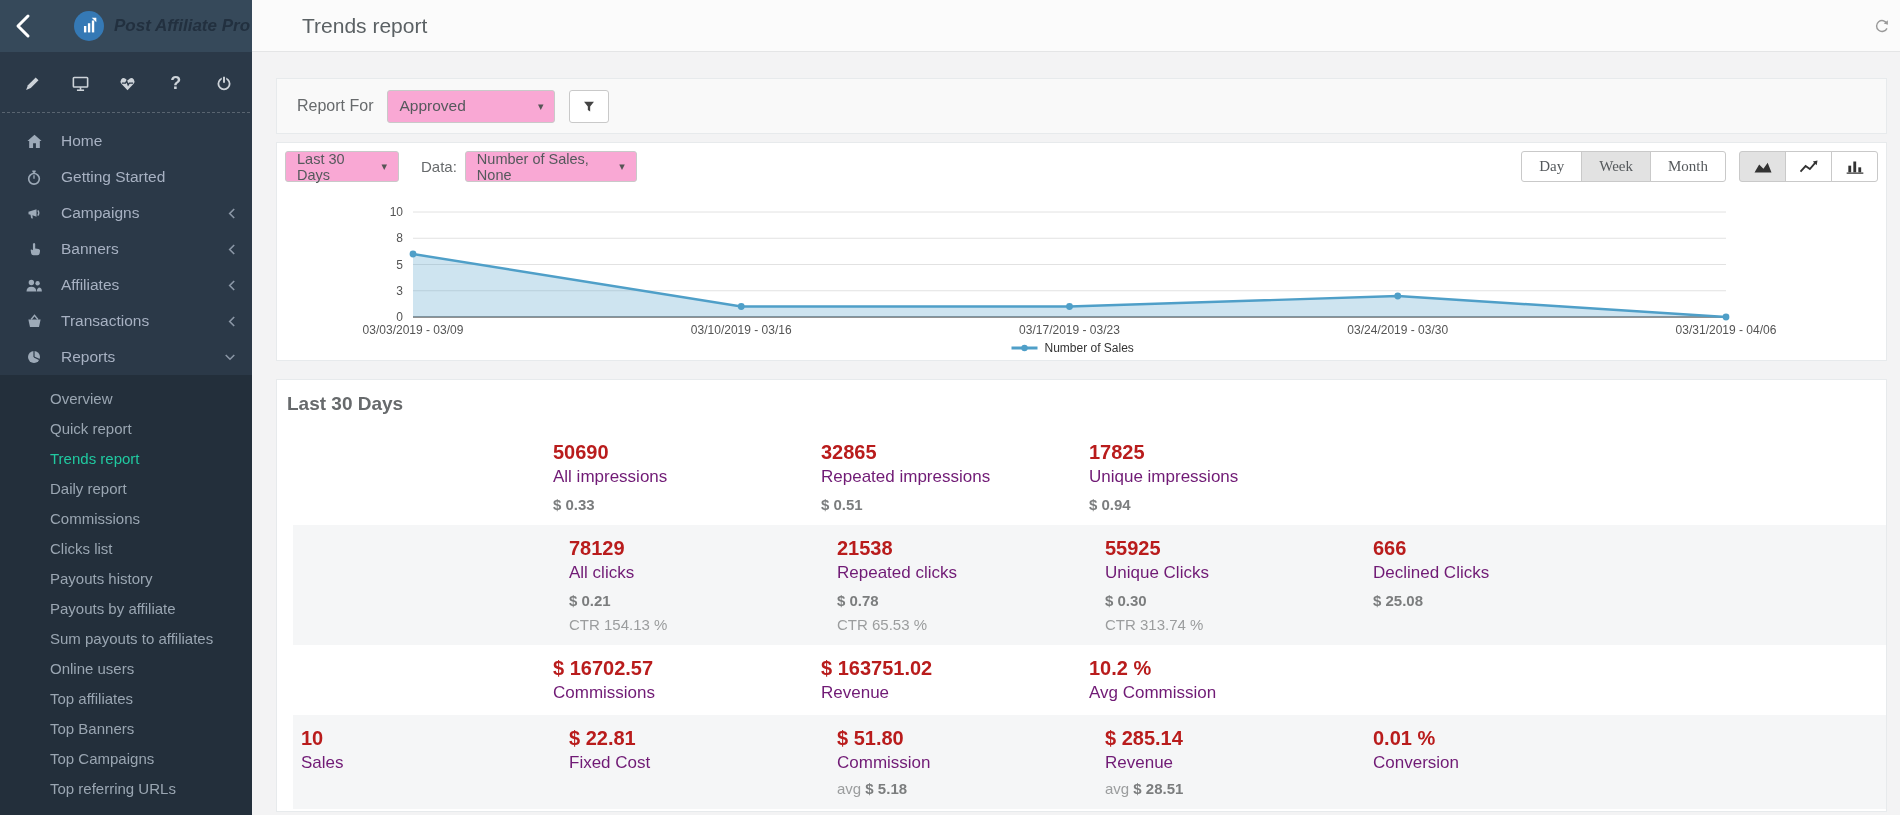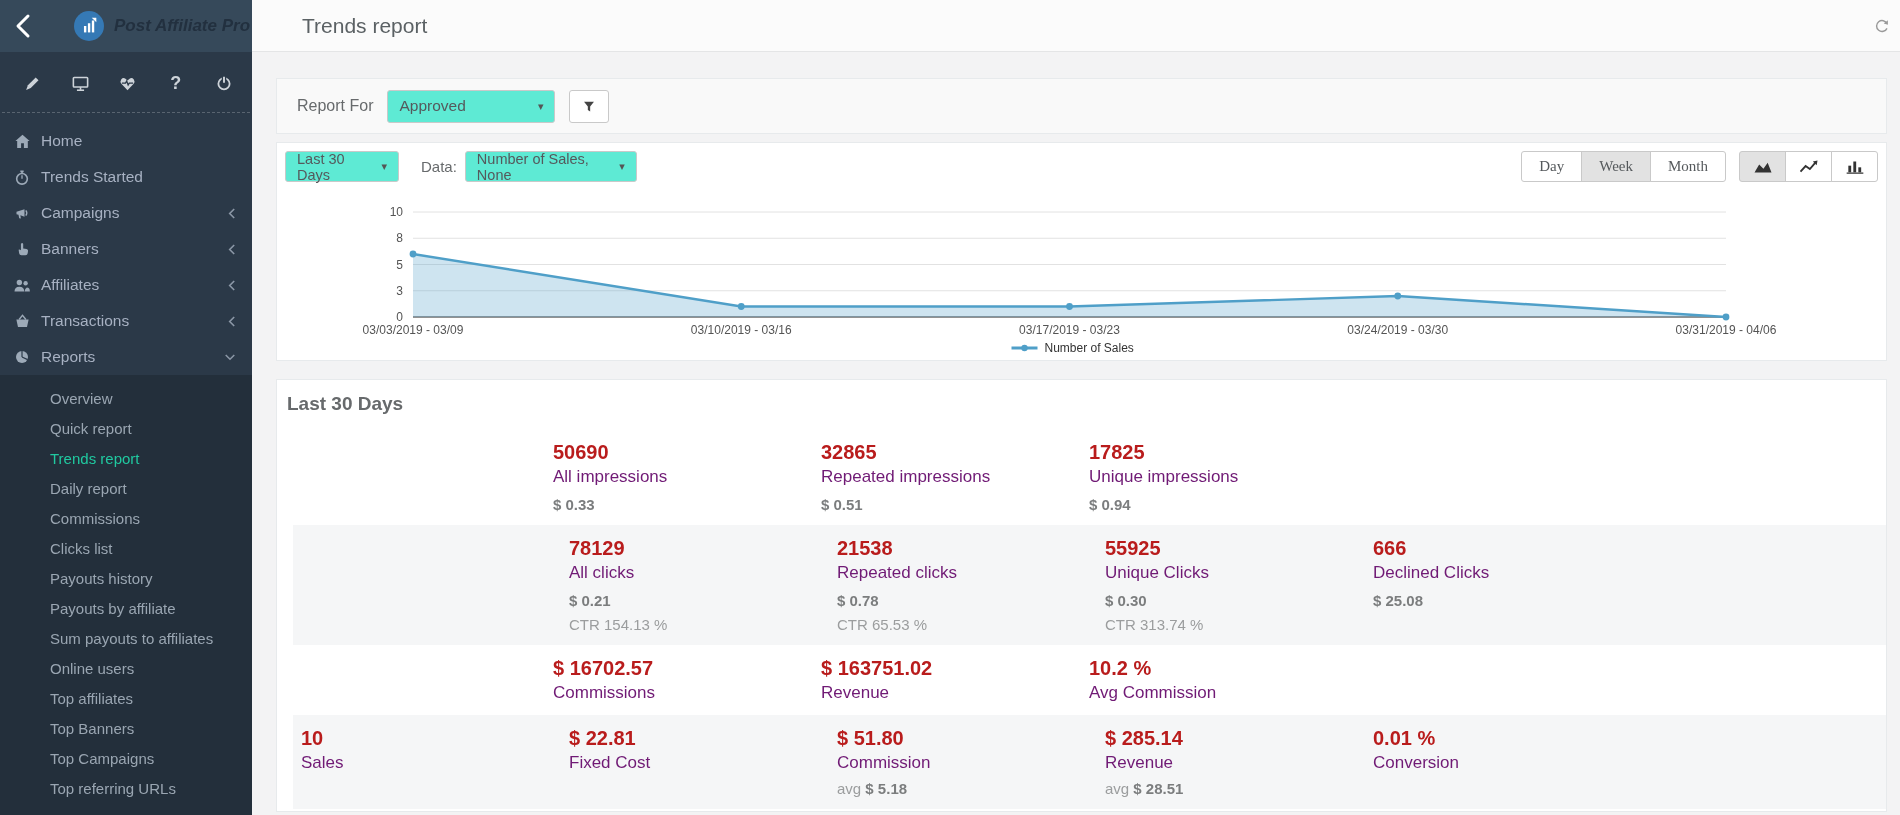--- a/index.html
+++ b/index.html
@@ -12,22 +12,22 @@
     display:flex; flex-direction:column; }
   .side-top { height:52px; background:#36495a; display:flex; align-items:center; padding:0 14px; }
   .back-btn { color:#fff; width:34px; display:flex; align-items:center; cursor:pointer; }
   .logo-circle { width:30px; height:30px; border-radius:50%; background:#3579b5;
     margin-left:42px; display:flex; align-items:center; justify-content:center; flex:none; }
   .logo-text { margin-left:10px; font-size:17px; font-weight:bold; font-style:italic; color:#22303f; white-space:nowrap; }
   .side-icons { display:flex; align-items:center; padding:20px 18px 18px 22px; gap:27px; color:#cdd3d9; }
   .side-icons .ticon { width:22px; height:22px; display:flex; align-items:center; justify-content:center; cursor:pointer; }
   .side-divider { border-top:1px dashed rgba(255,255,255,0.22); margin:0 2px 4px 2px; }
   .menu { padding-top:6px; }
-  .menu-item { height:36px; display:flex; align-items:center; padding:0 16px 0 12px;
-    font-size:15.5px; color:#a7b1c2; cursor:pointer; }
+  .menu-item { height:36px; display:flex; align-items:center; padding:0 16px 0 24px;
+    font-size:15.5px; color:#a7b1c2; cursor:pointer;gap:8px; }
   .mi-icon { width:20px; margin-right:9px; display:flex; justify-content:center; color:#9daab8; }
   .mi-label { flex:1; }
   .mi-chev { width:14px; display:flex; justify-content:flex-end; color:#8b97a6; }
   .submenu { flex:1; background:#232f3b; padding-top:8px; }
   .submenu-item { height:30px; display:flex; align-items:center; padding-left:50px;
     font-size:15px; color:#9aa6b2; cursor:pointer; white-space:nowrap; }
   .submenu-item.active { color:#20c9a0; }
 
   
   .main { flex:1; display:flex; flex-direction:column; position:relative; }
@@ -36,21 +36,21 @@
   .page-title { font-size:21px; font-weight:400; color:#5b6164; }
   .refresh { margin-left:auto; color:#9a9a9a; cursor:pointer; display:flex; }
 
   .content { flex:1; padding:26px 23px 0 24px; overflow:hidden; }
   .card { background:#fff; border:1px solid #e7eaec; }
 
   
   .filter-card { background:#f9f9f9; height:56px; display:flex; align-items:center;
     padding:0 16px 0 20px; margin-bottom:8px; }
   .flabel { font-size:16px; color:#676a6c; margin-right:14px; }
-  .select { background:#5eead4; border:1px solid #c9c9c9; border-radius:3px; height:33px;
+  .select { background:#f9a8d4; border:1px solid #c9c9c9; border-radius:3px; height:33px;
     display:flex; align-items:center; padding:0 11px; font-size:15.5px; color:#55595c;
     cursor:pointer; gap:10px; }
   .select .caret { margin-left:auto; font-size:11px; color:#555; }
   .filter-btn { width:40px; height:33px; margin-left:14px; background:#fff;
     border:1px solid #c9c9c9; border-radius:3px; display:flex; align-items:center;
     justify-content:center; cursor:pointer; color:#444; }
 
   
   .chart-card { padding:8px 8px 6px 8px; margin-bottom:18px; }
   .chart-toolbar { display:flex; align-items:center; }
@@ -149,21 +149,21 @@
       </div>
       <div class="menu-item">
         <span class="mi-icon">
             <svg width="16" height="17" viewBox="0 0 24 24">
               <circle cx="12" cy="14" r="8" fill="none" stroke="currentColor" stroke-width="2.4"></circle>
               <line x1="12" y1="14" x2="12" y2="8.5" stroke="currentColor" stroke-width="2"></line>
               <rect x="9.5" y="1.5" width="5" height="2.6" fill="currentColor"></rect>
               <line x1="12" y1="3" x2="12" y2="6" stroke="currentColor" stroke-width="2.4"></line>
             </svg>
           </span>
-        <span class="mi-label">Trends Started</span>
+        <span class="mi-label">Getting Started</span>
       </div>
       <div class="menu-item">
         <span class="mi-icon">
             <svg width="17" height="16" viewBox="0 0 24 24">
               <path d="M3 10 L3 14 L6 14.8 L7 20 L9.6 20.4 L8.8 15.4 L15 17.5 L15 6.5 Z" fill="currentColor"></path>
               <path d="M17 8 Q20 12 17 16" fill="none" stroke="currentColor" stroke-width="2"></path>
             </svg>
           </span>
         <span class="mi-label">Campaigns</span>
         <span class="mi-chev">

